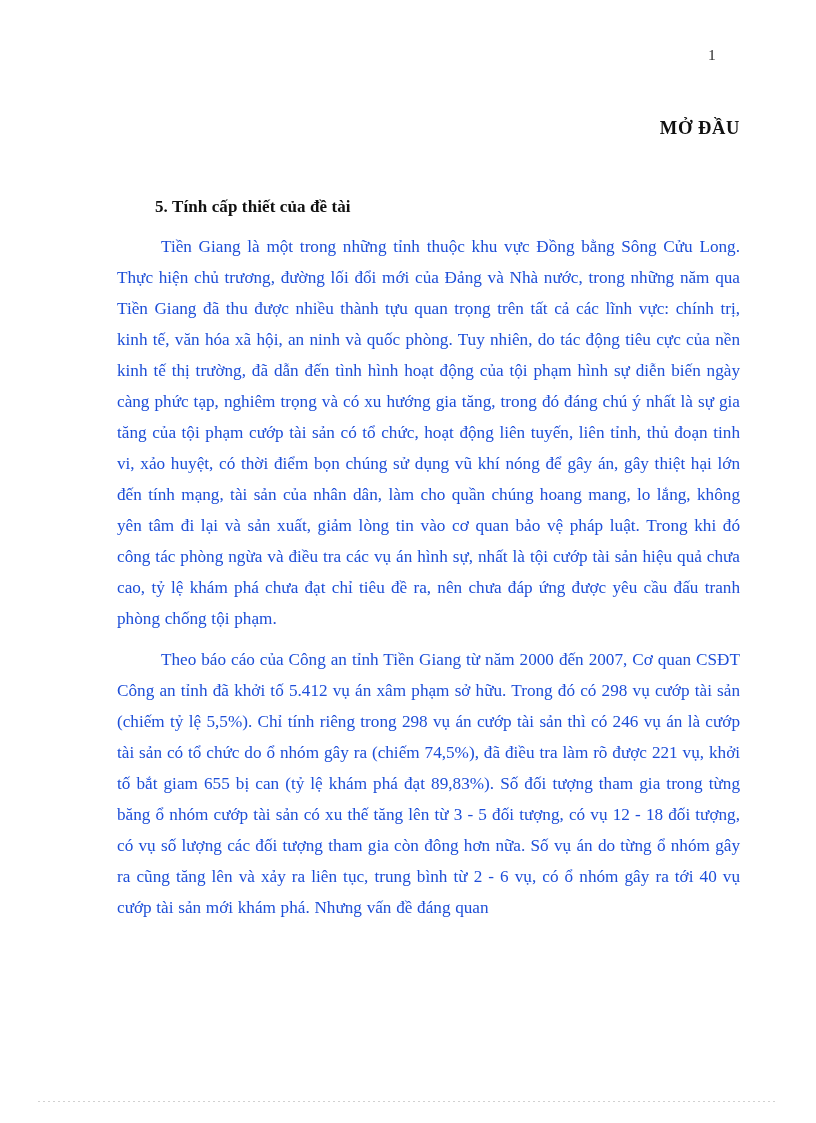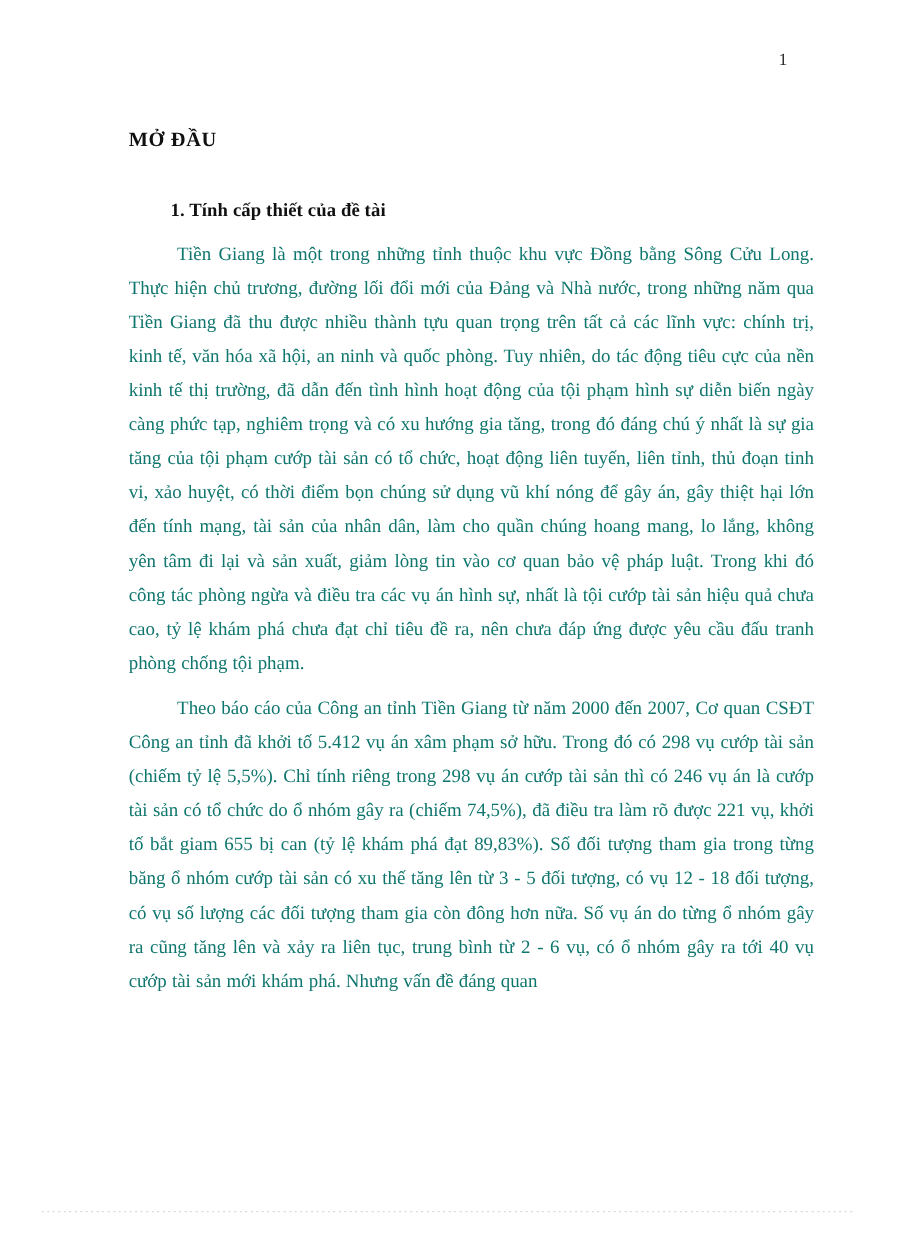--- a/index.html
+++ b/index.html
@@ -31,43 +31,43 @@
     color: #2b2b2b;
     letter-spacing: 0.2px;
   }
   .content {
     position: absolute;
     left: 117px;
     top: 118px;
     width: 623px;
   }
   .doc-title {
-    text-align: left;
+    text-align: right;
     font-weight: bold;
     font-size: 18.5px;
     letter-spacing: 0.6px;
-    margin: 0 0 42px 0;
+    margin: 0 0 58px 0;
     color: #101010;
   }
   .section-heading {
     font-weight: bold;
     font-size: 17px;
     margin: 0 0 14px 0;
     text-indent: 38px;
     color: #101010;
     letter-spacing: 0.1px;
   }
   .body-par {
     margin: 0;
     font-size: 17.2px;
     line-height: 31px;
     text-align: justify;
     text-justify: inter-word;
     text-indent: 44px;
-    color: #0f766e;
+    color: #1d4ed8;
     word-spacing: 0.4px;
   }
   .body-par + .body-par {
     margin-top: 10px;
   }
   .scan-line {
     position: absolute;
     left: 38px;
     right: 38px;
     bottom: 21px;
@@ -86,21 +86,21 @@
 <body>
 
 <div class="page">
 
   <div class="page-number">1</div>
 
   <div class="content">
 
     <h1 class="doc-title">MỞ ĐẦU</h1>
 
-    <h2 class="section-heading">1. Tính cấp thiết của đề tài</h2>
+    <h2 class="section-heading">5. Tính cấp thiết của đề tài</h2>
 
     <p class="body-par">Tiền Giang là một trong những tỉnh thuộc khu vực Đồng bằng Sông Cửu Long. Thực hiện chủ trương, đường lối đổi mới của Đảng và Nhà nước, trong những năm qua Tiền Giang đã thu được nhiều thành tựu quan trọng trên tất cả các lĩnh vực: chính trị, kinh tế, văn hóa xã hội, an ninh và quốc phòng. Tuy nhiên, do tác động tiêu cực của nền kinh tế thị trường, đã dẫn đến tình hình hoạt động của tội phạm hình sự diễn biến ngày càng phức tạp, nghiêm trọng và có xu hướng gia tăng, trong đó đáng chú ý nhất là sự gia tăng của tội phạm cướp tài sản có tổ chức, hoạt động liên tuyến, liên tỉnh, thủ đoạn tinh vi, xảo huyệt, có thời điểm bọn chúng sử dụng vũ khí nóng để gây án, gây thiệt hại lớn đến tính mạng, tài sản của nhân dân, làm cho quần chúng hoang mang, lo lắng, không yên tâm đi lại và sản xuất, giảm lòng tin vào cơ quan bảo vệ pháp luật. Trong khi đó công tác phòng ngừa và điều tra các vụ án hình sự, nhất là tội cướp tài sản hiệu quả chưa cao, tỷ lệ khám phá chưa đạt chỉ tiêu đề ra, nên chưa đáp ứng được yêu cầu đấu tranh phòng chống tội phạm.</p>
 
     <p class="body-par">Theo báo cáo của Công an tỉnh Tiền Giang từ năm 2000 đến 2007, Cơ quan CSĐT Công an tỉnh đã khởi tố 5.412 vụ án xâm phạm sở hữu. Trong đó có 298 vụ cướp tài sản (chiếm tỷ lệ 5,5%). Chỉ tính riêng trong 298 vụ án cướp tài sản thì có 246 vụ án là cướp tài sản có tổ chức do ổ nhóm gây ra (chiếm 74,5%), đã điều tra làm rõ được 221 vụ, khởi tố bắt giam 655 bị can (tỷ lệ khám phá đạt 89,83%). Số đối tượng tham gia trong từng băng ổ nhóm cướp tài sản có xu thế tăng lên từ 3 - 5 đối tượng, có vụ 12 - 18 đối tượng, có vụ số lượng các đối tượng tham gia còn đông hơn nữa. Số vụ án do từng ổ nhóm gây ra cũng tăng lên và xảy ra liên tục, trung bình từ 2 - 6 vụ, có ổ nhóm gây ra tới 40 vụ cướp tài sản mới khám phá. Nhưng vấn đề đáng quan</p>
 
   </div>
 
   <div class="scan-line"></div>
 
 </div>

